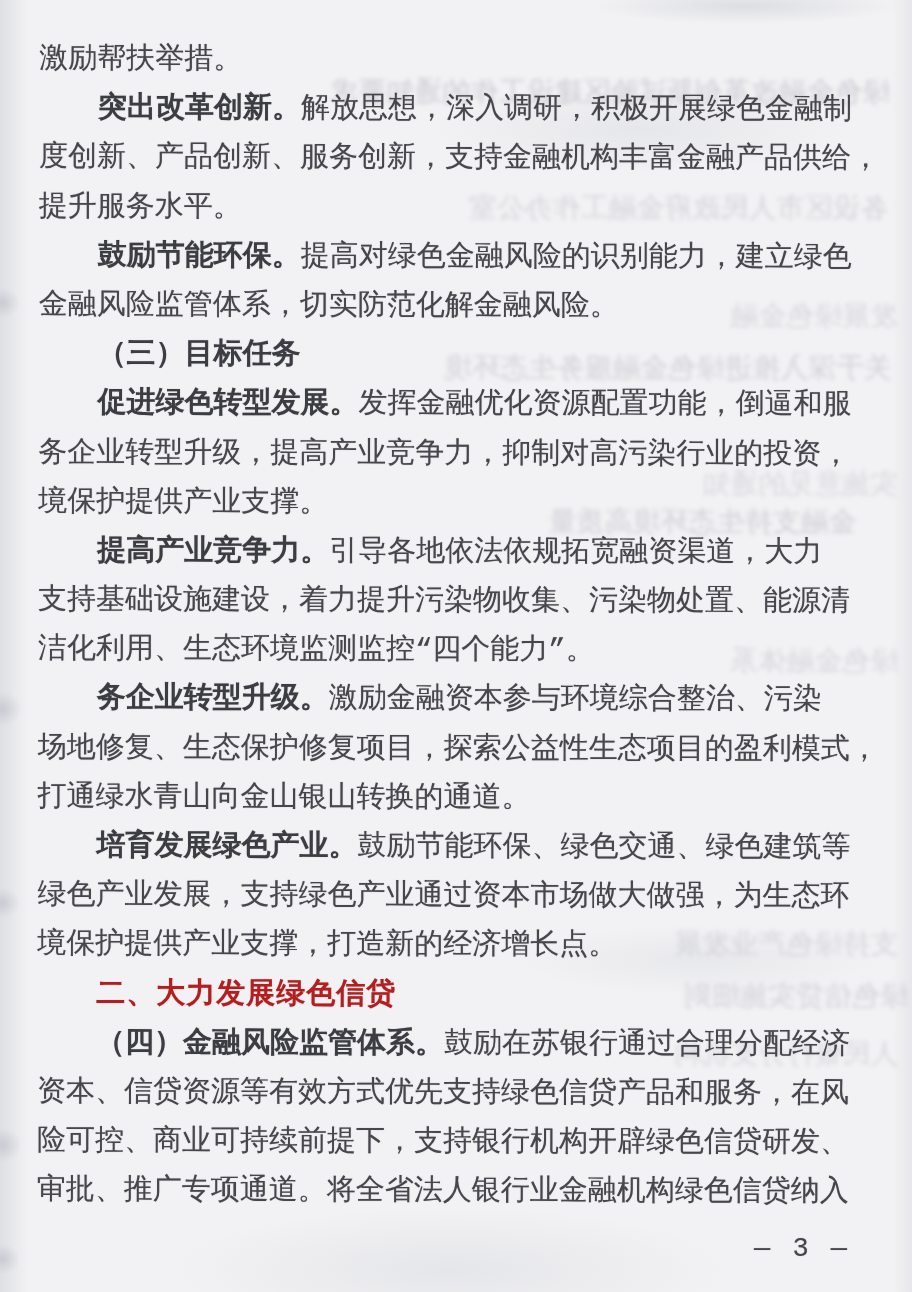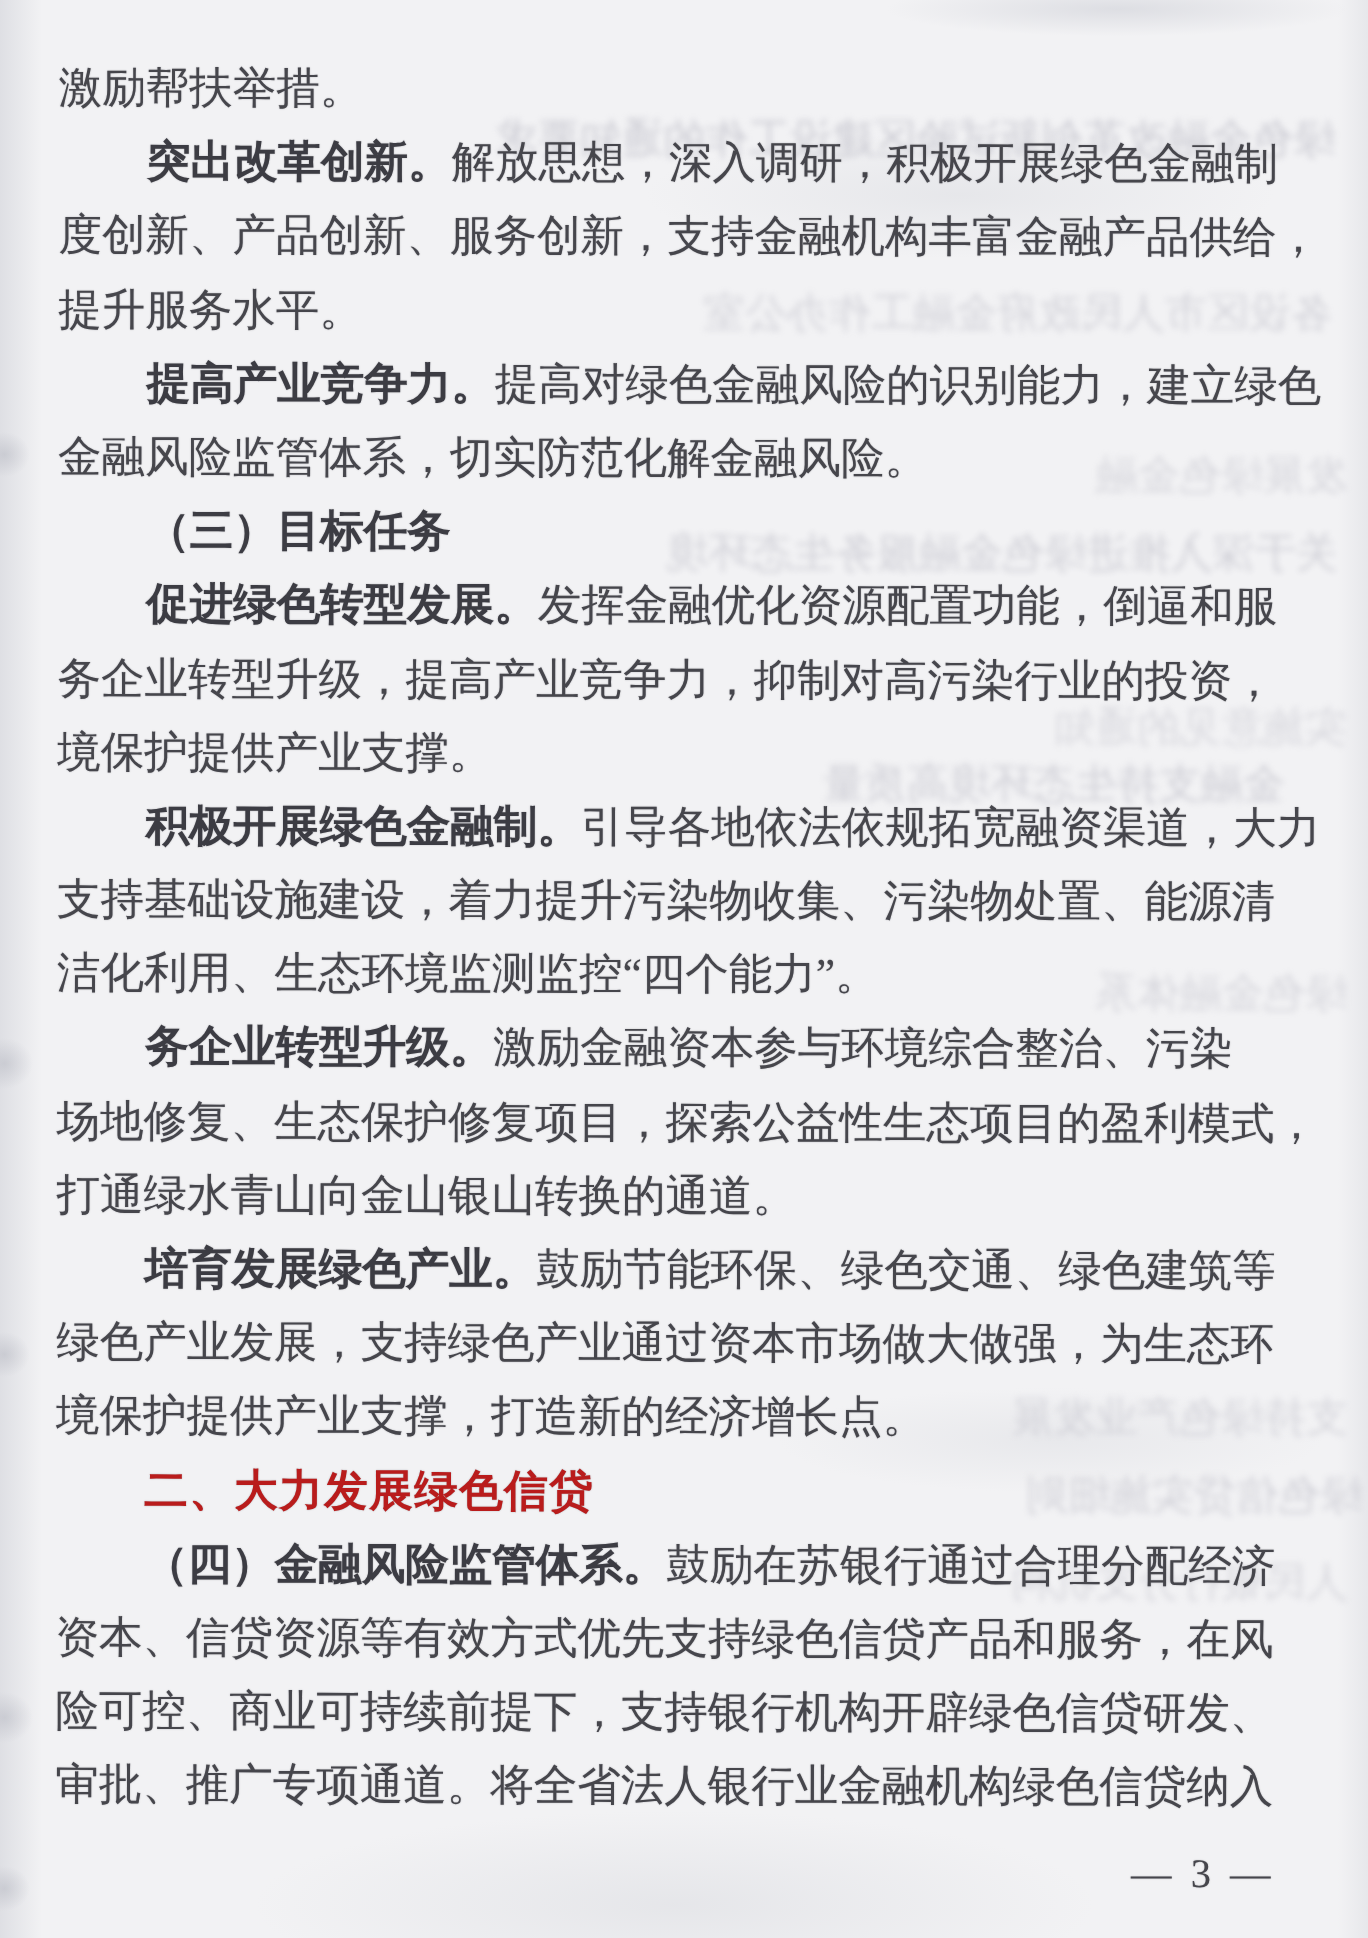--- a/index.html
+++ b/index.html
@@ -6,20 +6,21 @@
   body {
     width: 912px; height: 1292px;
     background: #eef0f1;
     overflow: hidden;
     font-family: "Liberation Serif", "DejaVu Serif", serif;
     position: relative;
   }
   .page {
     position: absolute; inset: 0;
     background: #f2f2f4;
+    font-family: Liberation Mono, monospace;
   }
   
   .page::before {
     content: ""; position: absolute; inset: 0; pointer-events: none;
     background:
       linear-gradient(to right, rgba(198,200,208,0.45), rgba(198,200,208,0) 28px),
       linear-gradient(to left, rgba(205,207,214,0.30), rgba(205,207,214,0) 20px),
       radial-gradient(220px 26px at 745px 6px, rgba(200,202,210,0.50), rgba(200,202,210,0) 70%),
       radial-gradient(300px 60px at 640px 130px, rgba(208,210,216,0.35), rgba(208,210,216,0) 70%),
       radial-gradient(260px 50px at 700px 960px, rgba(208,210,216,0.30), rgba(208,210,216,0) 70%),
@@ -88,27 +89,27 @@
   <div class="smudge s2"></div>
   <div class="smudge s3"></div>
   <div class="smudge s4"></div>
   <div class="smudge s5"></div>
 
   <div class="doc" id="doc-lines">
       <div class="line"><span class="body">激励帮扶举措。</span></div>
       <div class="line indent"><span class="lead">突出改革创新。</span><span class="body">解放思想，深入调研，积极开展绿色金融制</span></div>
       <div class="line"><span class="body">度创新、产品创新、服务创新，支持金融机构丰富金融产品供给，</span></div>
       <div class="line"><span class="body">提升服务水平。</span></div>
-      <div class="line indent"><span class="lead">提高产业竞争力。</span><span class="body">提高对绿色金融风险的识别能力，建立绿色</span></div>
+      <div class="line indent"><span class="lead">鼓励节能环保。</span><span class="body">提高对绿色金融风险的识别能力，建立绿色</span></div>
       <div class="line"><span class="body">金融风险监管体系，切实防范化解金融风险。</span></div>
       <div class="line indent"><span class="lead">（三）目标任务</span></div>
       <div class="line indent"><span class="lead">促进绿色转型发展。</span><span class="body">发挥金融优化资源配置功能，倒逼和服</span></div>
       <div class="line"><span class="body">务企业转型升级，提高产业竞争力，抑制对高污染行业的投资，</span></div>
       <div class="line"><span class="body">境保护提供产业支撑。</span></div>
-      <div class="line indent"><span class="lead">积极开展绿色金融制。</span><span class="body">引导各地依法依规拓宽融资渠道，大力</span></div>
+      <div class="line indent"><span class="lead">提高产业竞争力。</span><span class="body">引导各地依法依规拓宽融资渠道，大力</span></div>
       <div class="line"><span class="body">支持基础设施建设，着力提升污染物收集、污染物处置、能源清</span></div>
       <div class="line"><span class="body">洁化利用、生态环境监测监控“四个能力”。</span></div>
       <div class="line indent"><span class="lead">务企业转型升级。</span><span class="body">激励金融资本参与环境综合整治、污染</span></div>
       <div class="line"><span class="body">场地修复、生态保护修复项目，探索公益性生态项目的盈利模式，</span></div>
       <div class="line"><span class="body">打通绿水青山向金山银山转换的通道。</span></div>
       <div class="line indent"><span class="lead">培育发展绿色产业。</span><span class="body">鼓励节能环保、绿色交通、绿色建筑等</span></div>
       <div class="line"><span class="body">绿色产业发展，支持绿色产业通过资本市场做大做强，为生态环</span></div>
       <div class="line"><span class="body">境保护提供产业支撑，打造新的经济增长点。</span></div>
       <div class="line indent heading"><span class="lead">二、大力发展绿色信贷</span></div>
       <div class="line indent"><span class="lead">（四）金融风险监管体系。</span><span class="body">鼓励在苏银行通过合理分配经济</span></div>

